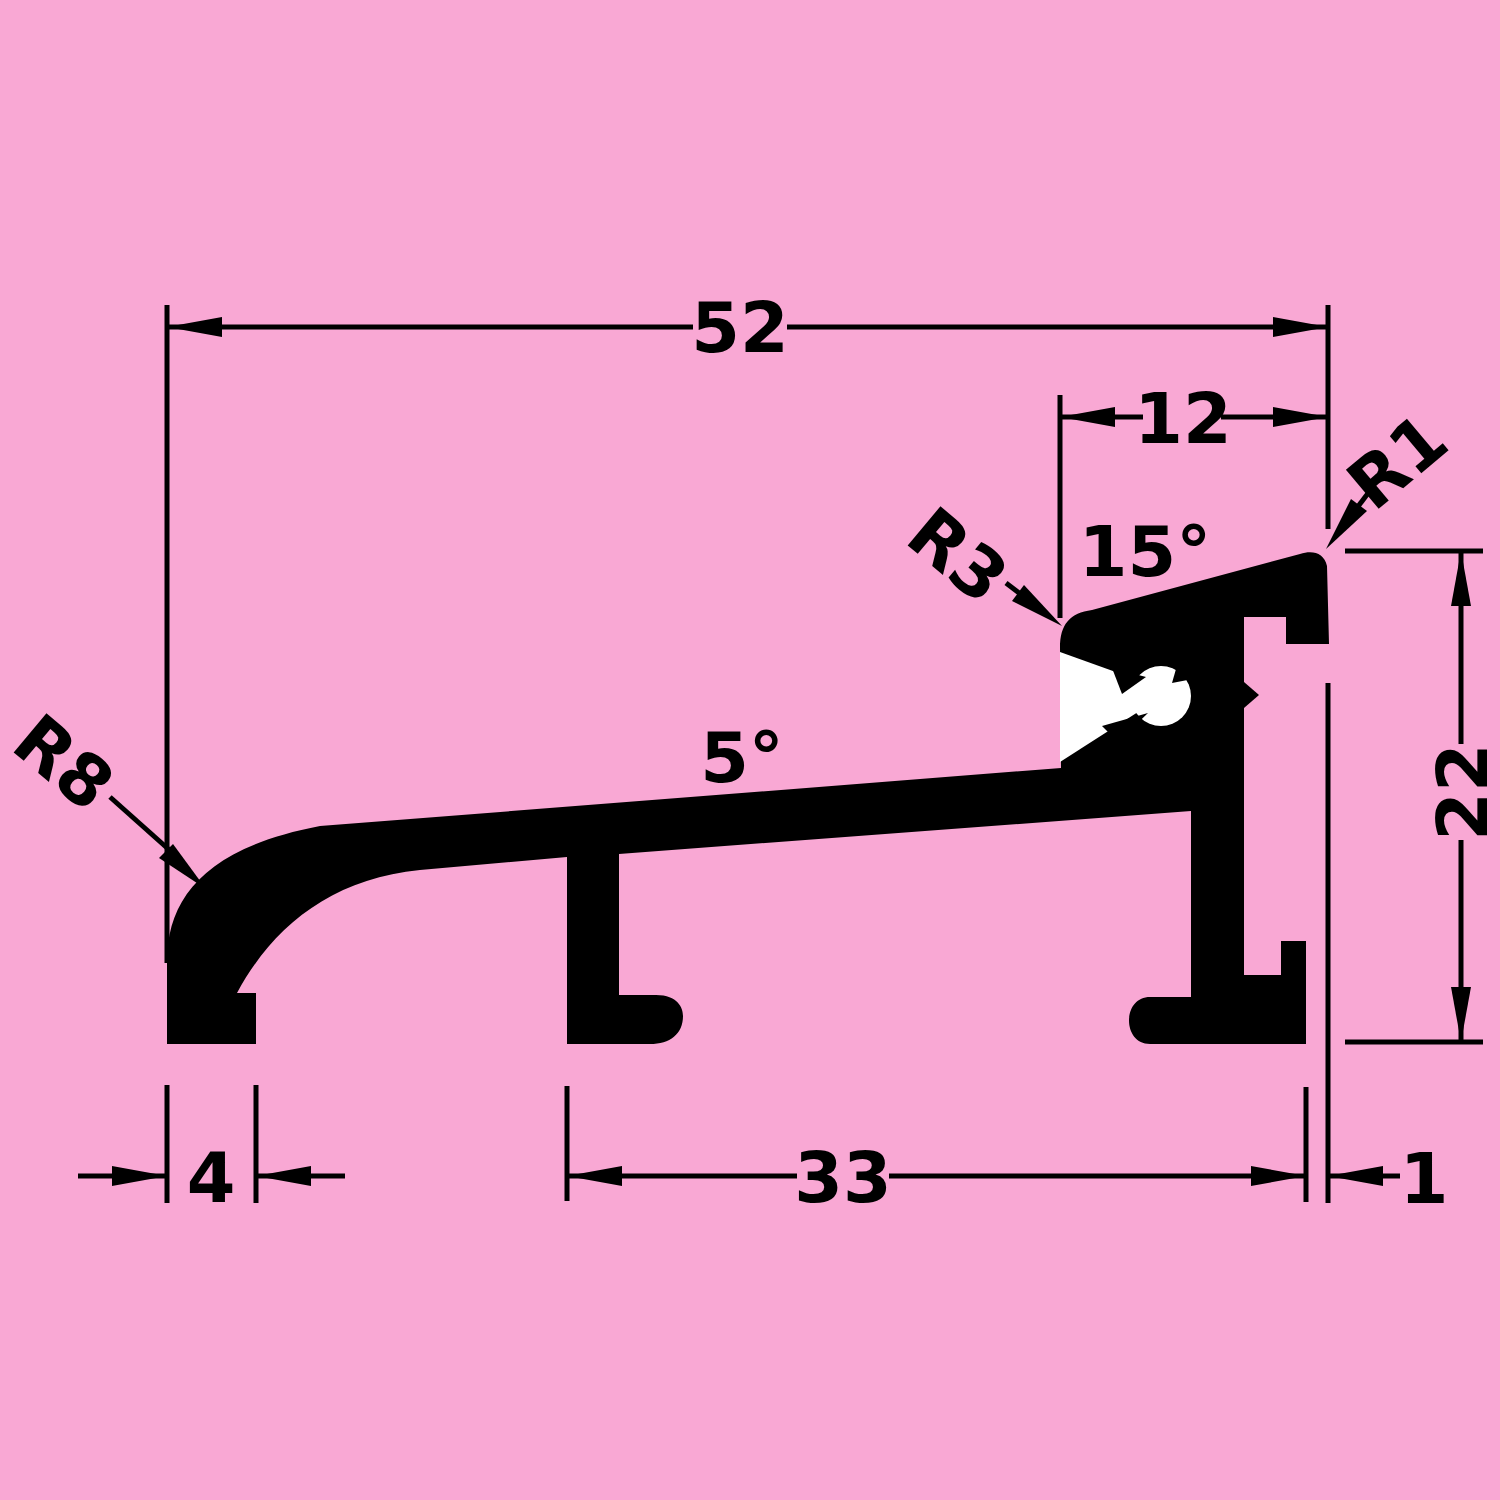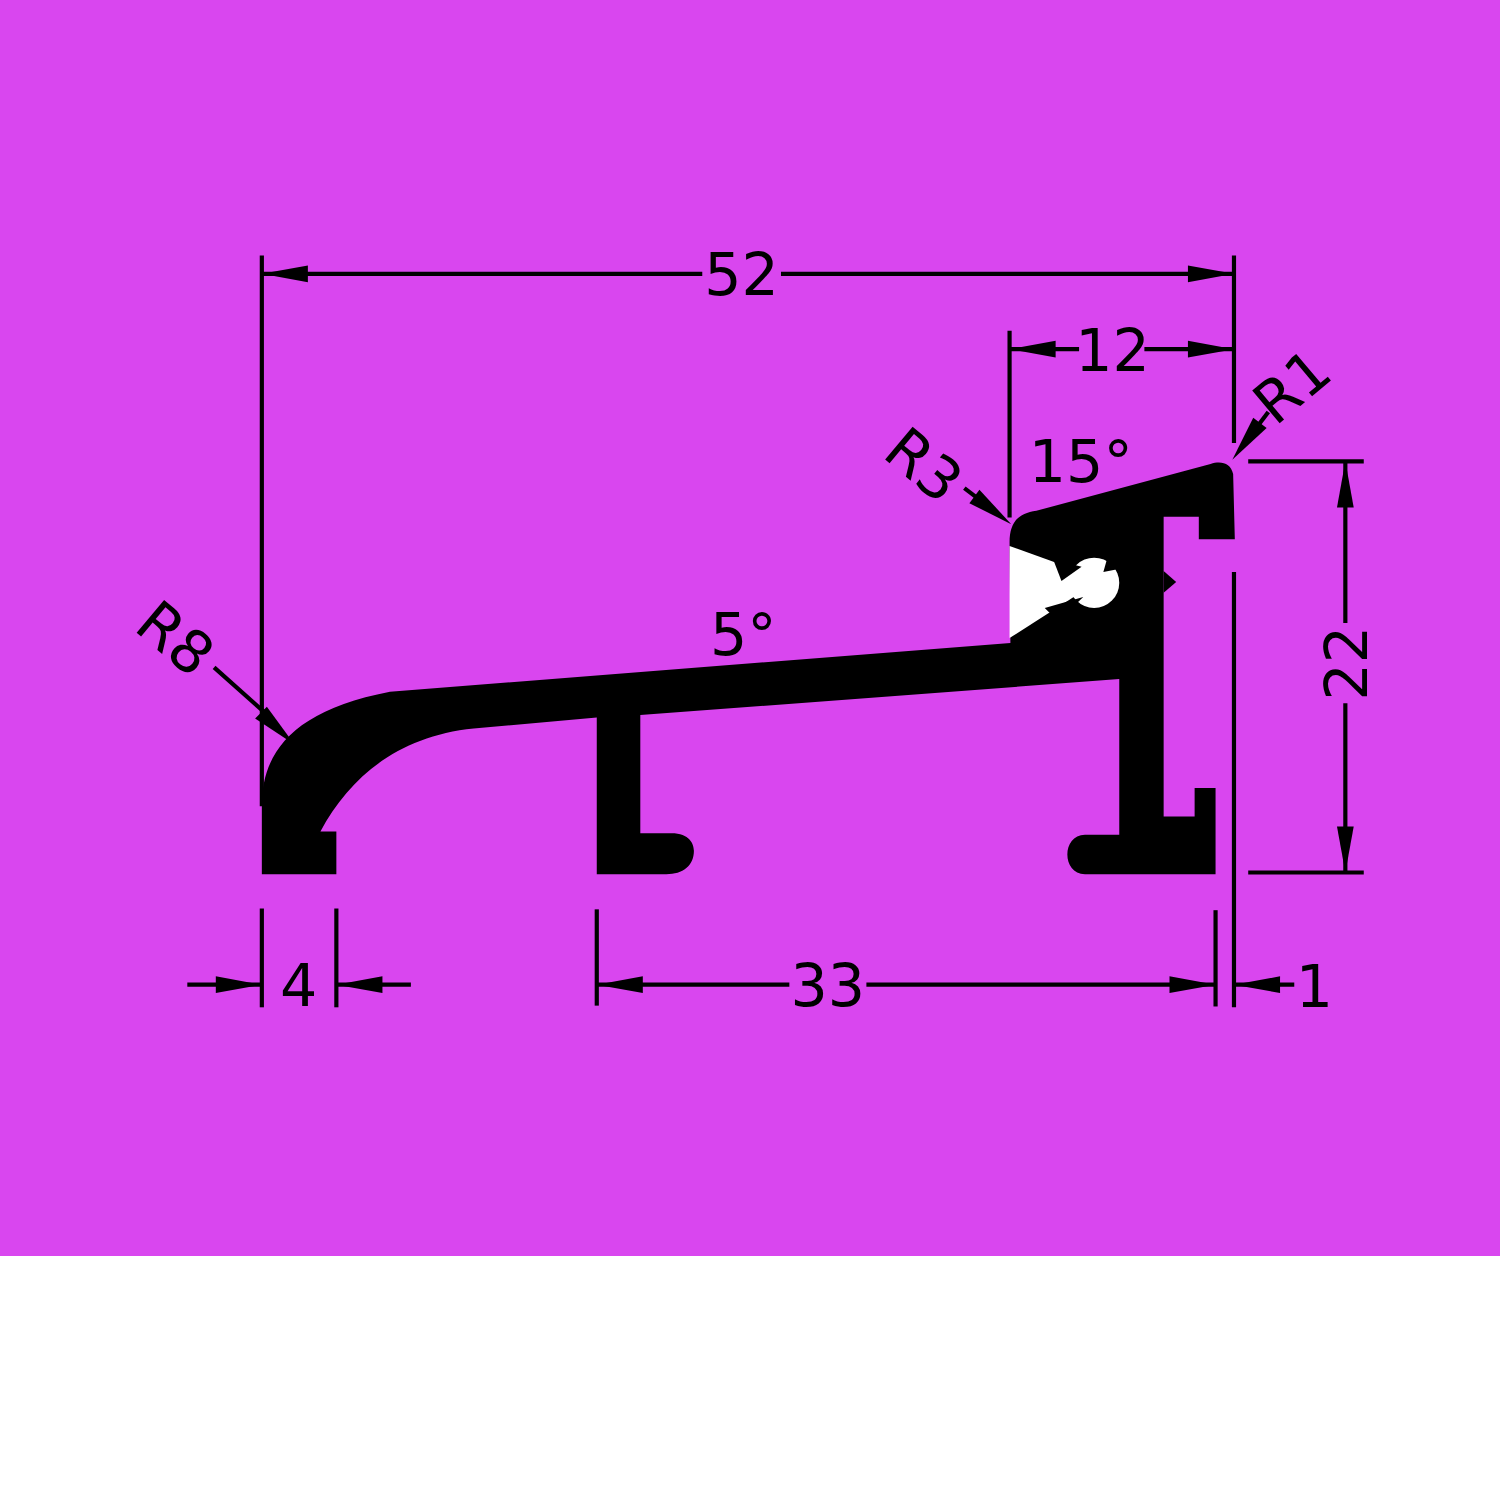--- a/index.html
+++ b/index.html
@@ -4,23 +4,24 @@
 <style>
   html, body {
     margin: 0;
     padding: 0;
     background: #ffffff;
     font-family: "DejaVu Sans", sans-serif;
   }
   .canvas {
     position: relative;
     width: 1500px;
-    height: 1256px;
-    background: #d946ef;
+    height: 1500px;
+    background: #f9a8d4;
     overflow: hidden;
+    font-weight: bold;
   }
   .canvas svg {
     position: absolute;
     left: 0;
     top: 0;
     width: 100%;
     height: 100%;
   }
   .dim-text {
     font-family: "DejaVu Sans", sans-serif;

